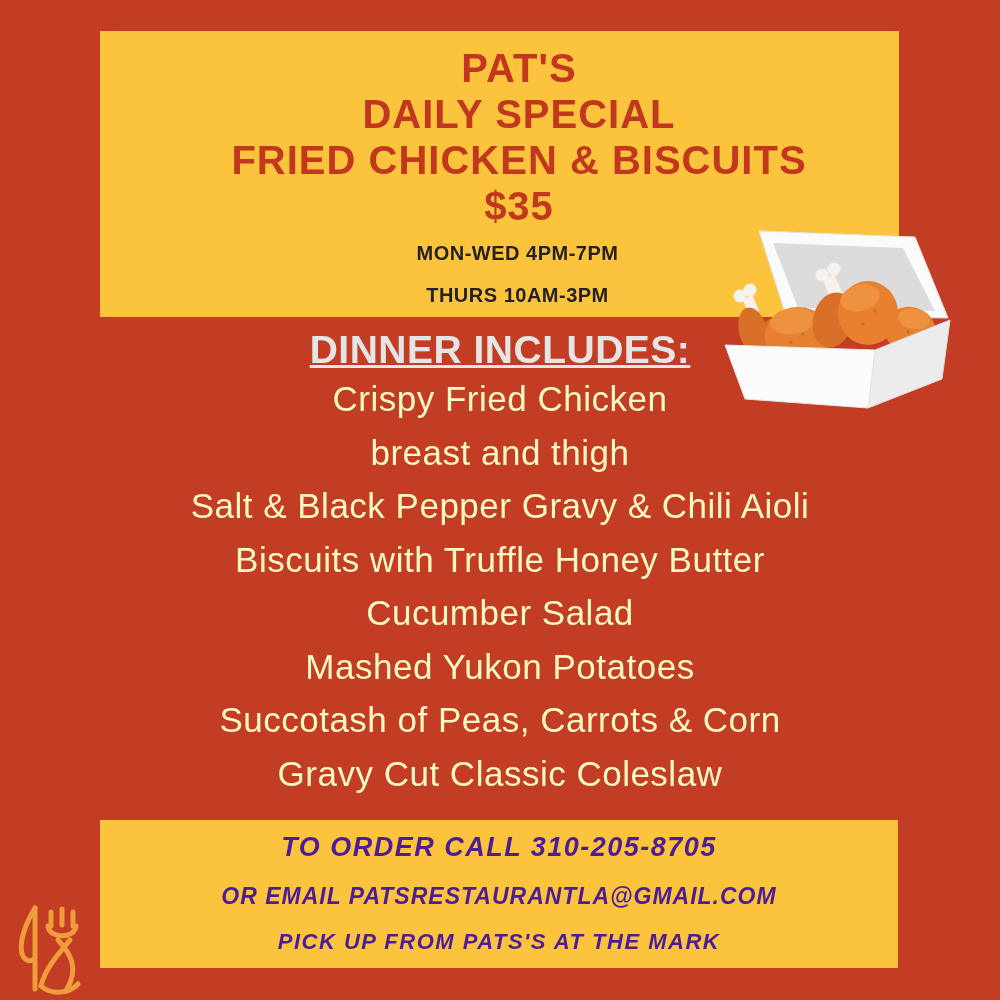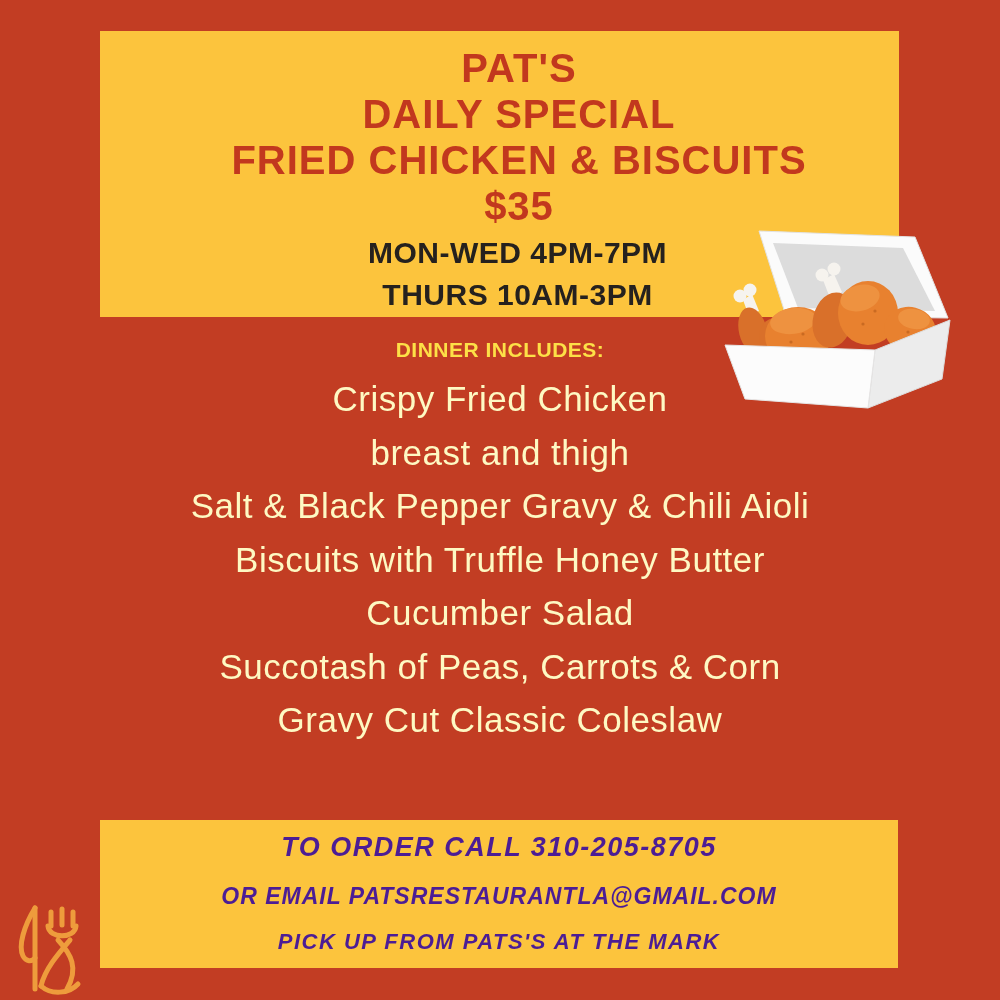--- a/index.html
+++ b/index.html
@@ -16,31 +16,32 @@
     background:#FCC43D;text-align:center;
   }
   .title-line{
     color:#C2381E;font-weight:bold;font-size:40px;line-height:46px;
     letter-spacing:1px;
     margin-left:39px;
   }
   .title-block{padding-top:14px;}
   .hours-block{margin-top:3px;}
   .hours-line{
-    color:#25211E;font-weight:bold;font-size:30px;line-height:42px;
+    color:#25211E;font-weight:bold;font-size:20px;line-height:42px;
     letter-spacing:.5px;
     padding-left:36px;
   }
   
   .menu-section{
     position:absolute;left:0;top:334px;width:1000px;text-align:center;
   }
   .menu-heading{
-    color:#fde047;font-weight:bold;font-size:21px;line-height:32px;
+    color:#e5e5e5;font-weight:bold;font-size:39px;line-height:32px;
     letter-spacing:.5px;
+    text-decoration:underline;
   }
   .menu-list{margin-top:6px;}
   .menu-item{
     color:#fef9c3;font-weight:400;font-size:35px;line-height:53.5px;
     letter-spacing:.5px;
   }
   
   .banner-bottom{
     position:absolute;left:100px;top:820px;width:798px;height:148px;
     background:#FCC43D;
@@ -112,20 +113,21 @@
   </svg>
 
   <div class="menu-section">
     <div class="menu-heading">DINNER INCLUDES:</div>
     <div class="menu-list">
       <div class="menu-item">Crispy Fried Chicken</div>
       <div class="menu-item">breast and thigh</div>
       <div class="menu-item">Salt &amp; Black Pepper Gravy &amp; Chili Aioli</div>
       <div class="menu-item">Biscuits with Truffle Honey Butter</div>
       <div class="menu-item">Cucumber Salad</div>
+      <div class="menu-item">Mashed Yukon Potatoes</div>
       <div class="menu-item">Succotash of Peas, Carrots &amp; Corn</div>
       <div class="menu-item">Gravy Cut Classic Coleslaw</div>
     </div>
   </div>
 
   <div class="banner-bottom">
     <div class="footer-line footer-order">TO ORDER CALL 310-205-8705</div>
     <div class="footer-line footer-email">OR EMAIL PATSRESTAURANTLA@GMAIL.COM</div>
     <div class="footer-line footer-pickup">PICK UP FROM PATS'S AT THE MARK</div>
   </div>

